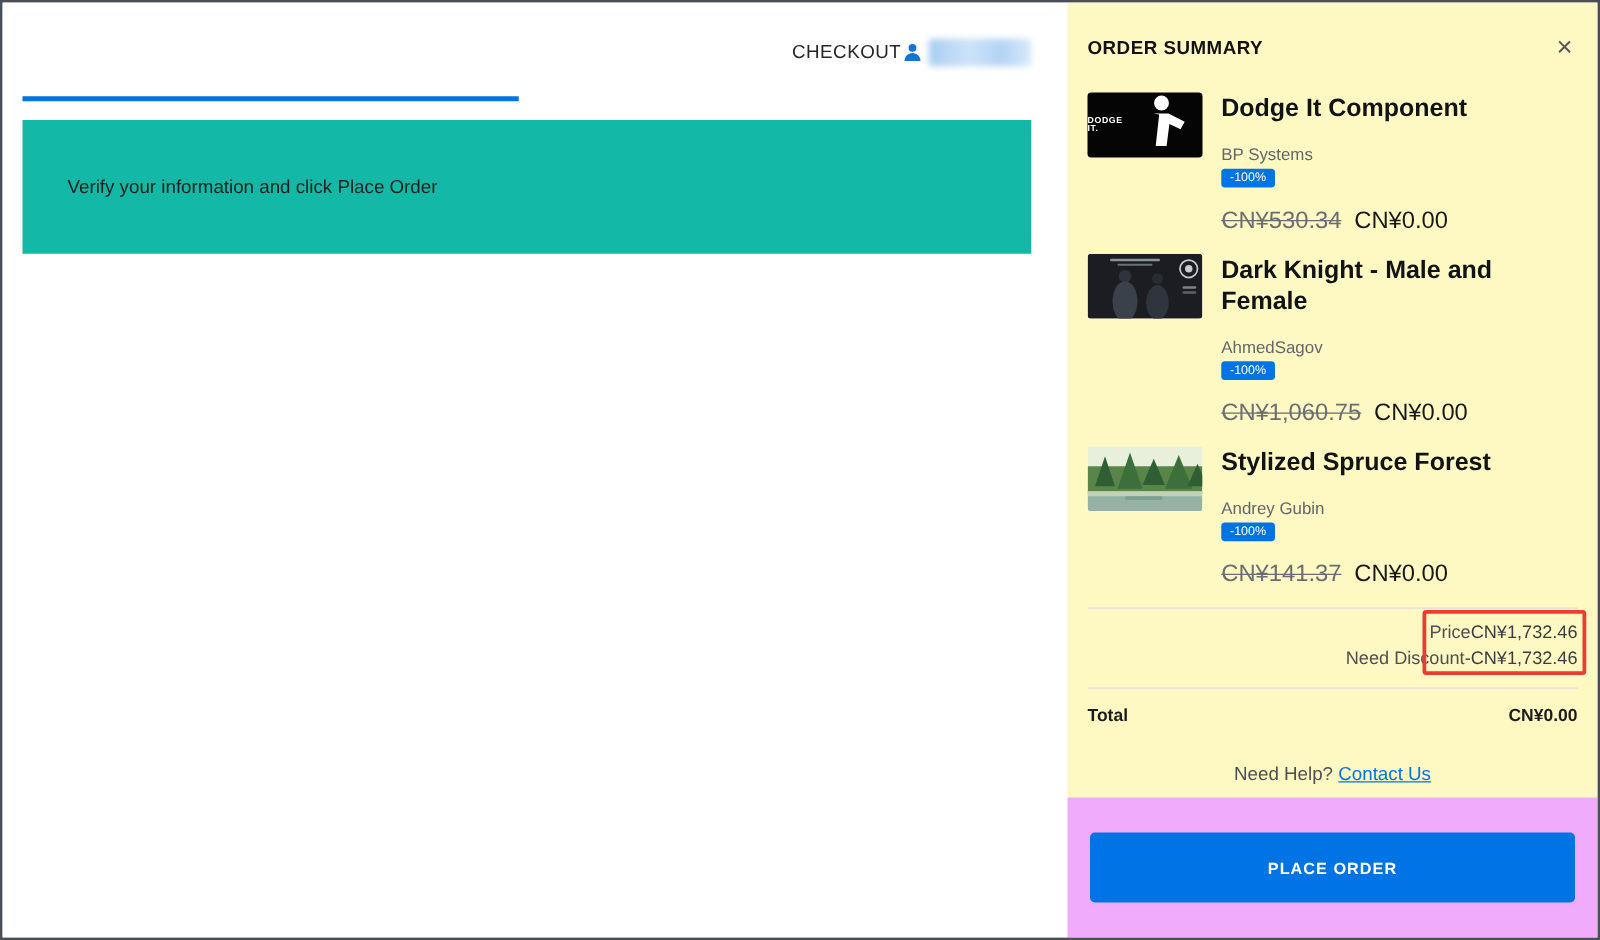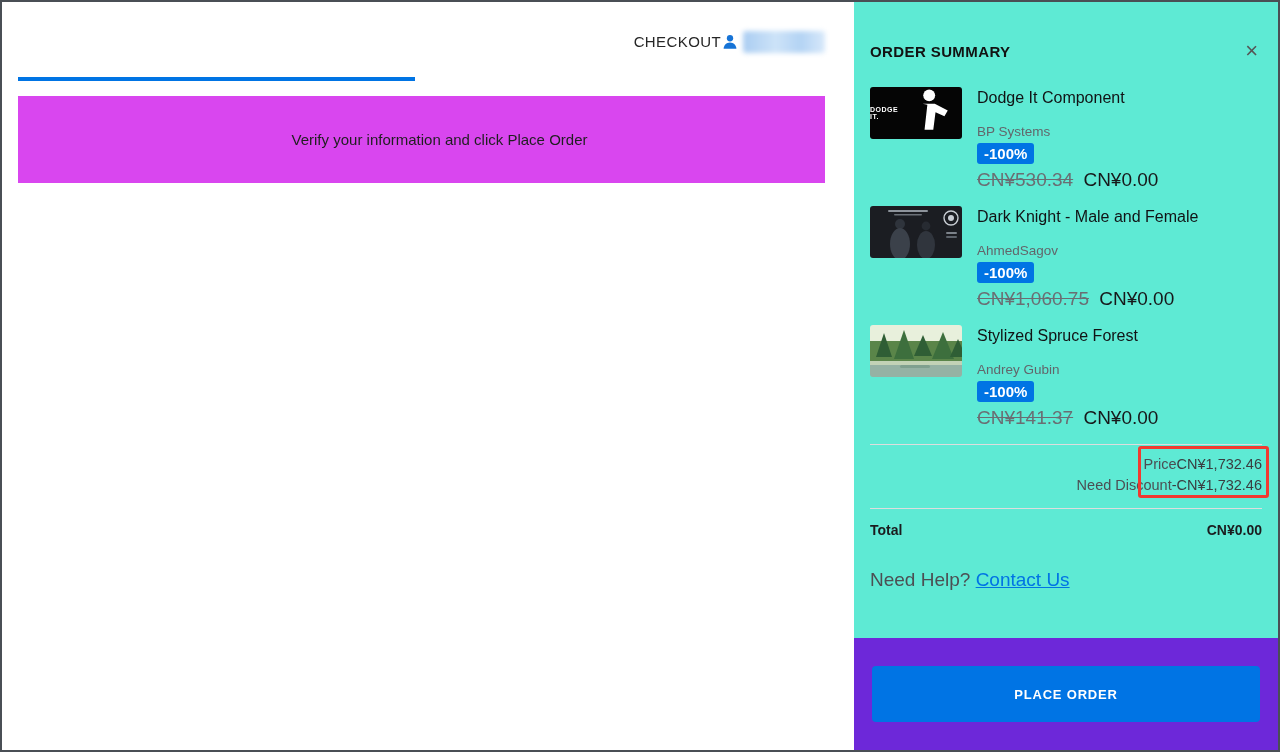--- a/index.html
+++ b/index.html
@@ -54,40 +54,39 @@
   .section-title {
     margin-top: 22px;
     font-size: 15px;
     letter-spacing: 0.3px;
     color: #242424;
     font-weight: 500;
     padding-left: 4px;
   }
   .verify-box {
     margin-top: 15px;
-    background: #d946ef;
-    height: 87px;
+    background: #14b8a6;
+    height: 107px;
     display: flex;
     align-items: center;
     padding-left: 36px;
-    justify-content: center;
   }
   .verify-text { font-size: 15px; color: #1f1f1f; }
 
   
   .panel {
     width: 424px;
     height: 100%;
     display: flex;
     flex-direction: column;
   }
   .summary-body {
     flex: 1;
-    background: #5eead4;
-    padding: 13px 16px;
+    background: #fef9c3;
+    padding: 0 16px;
     overflow: hidden;
   }
   .summary-header {
     height: 72px;
     display: flex;
     align-items: center;
     justify-content: space-between;
   }
   .summary-title {
     font-size: 15px;
@@ -116,32 +115,32 @@
   .thumb svg { display: block; width: 100%; height: 100%; }
   .thumb-dodge {
     background: #050505;
     display: flex; align-items: center; justify-content: center; gap: 6px;
   }
   .thumb-dodge .dodge-label {
     color: #ffffff; font-size: 7px; font-weight: 700; letter-spacing: 0.5px;
   }
   .item-info { padding-top: 1px; }
   .item-title {
-    font-size: 16px; font-weight: 400; color: #111315; line-height: 1.25;
+    font-size: 20px; font-weight: 700; color: #111315; line-height: 1.25;
   }
   .item-author { font-size: 13.5px; color: #62666b; margin-top: 16px; }
   .discount-badge {
     display: inline-block;
     background: #0074e4;
     color: #ffffff;
-    font-size: 15px;
-    font-weight: 700;
+    font-size: 10px;
+    font-weight: 400;
     padding: 2px 7px;
     border-radius: 3px;
-    margin: 4px 0 5px;
+    margin: 4px 0 16px;
   }
   .price-line { font-size: 19px; }
   .price-old { color: #6a6e73; text-decoration: line-through; margin-right: 5px; }
   .price-new { color: #17181a; }
 
   .totals {
     border-top: 1px solid #dddddd;
     margin-top: 10px;
     padding: 9px 0 12px;
     position: relative;
@@ -160,28 +159,29 @@
     border-radius: 3px;
     pointer-events: none;
   }
   .total-final {
     border-top: 1px solid #dddddd;
     padding: 13px 0;
     display: flex; justify-content: space-between;
     font-size: 14px; font-weight: 700; color: #1b1c1e;
   }
   .help-line {
-    font-size: 19px;
+    text-align: center;
+    font-size: 15px;
     color: #4c4f53;
     margin-top: 18px;
   }
   .contact-link { color: #0074e4; text-decoration: underline; cursor: pointer; }
 
   .panel-footer {
-    background: #6d28d9;
+    background: #f0abfc;
     padding: 28px 18px;
   }
   .place-order-btn {
     width: 100%; height: 56px;
     background: #0074e4;
     color: #ffffff;
     border: none;
     border-radius: 4px;
     font-family: "Liberation Sans", sans-serif;
     font-size: 13px;

